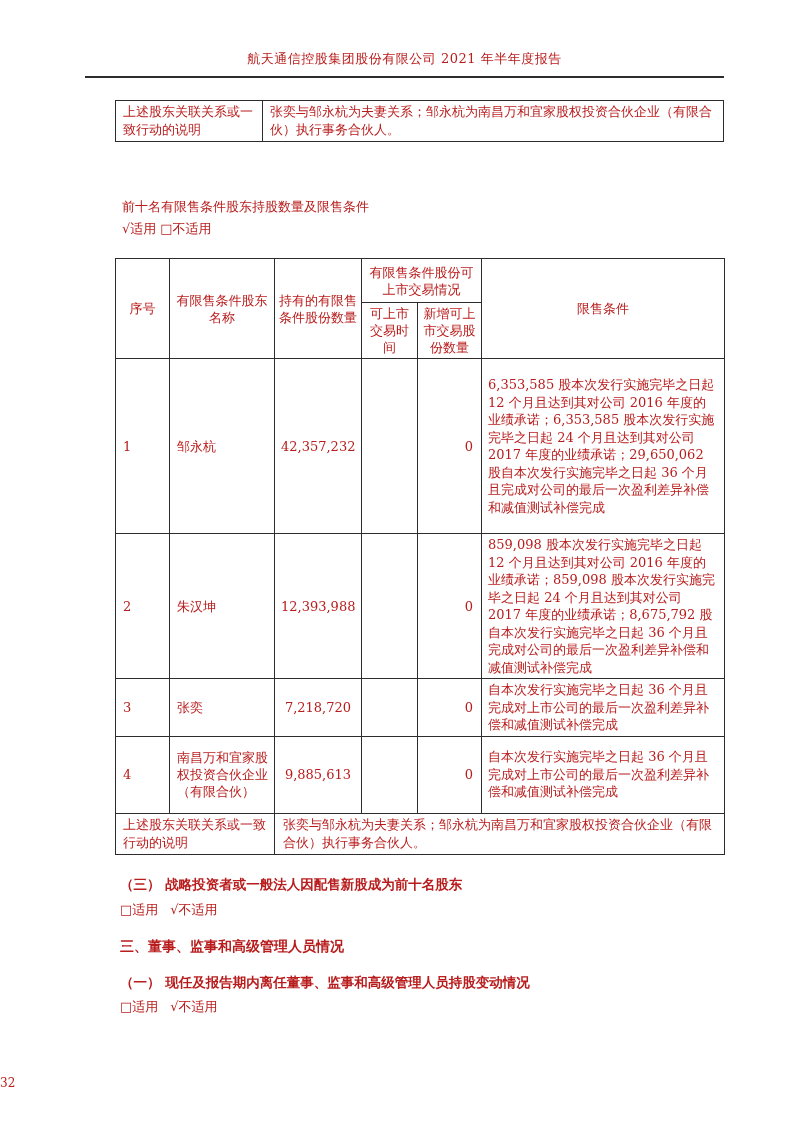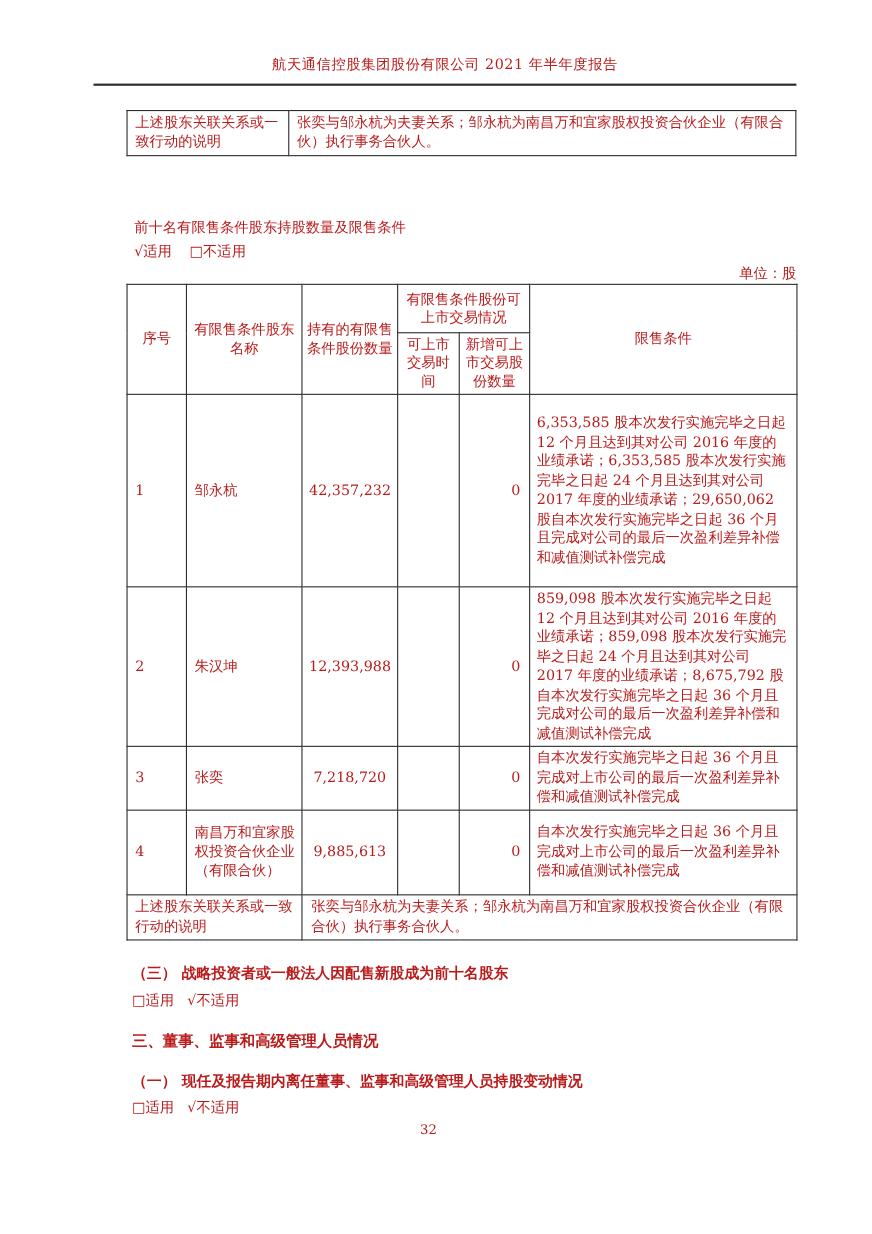--- a/index.html
+++ b/index.html
@@ -26,21 +26,21 @@
     position:absolute; top:100px; left:115px; width:609px;
     font-size:13px; line-height:18px;
   }
   .relation-table td { padding:2px 7px; text-align:left; }
   .relation-table col.c-label { width:147px; }
   .relation-table tr.r1 { height:41px; }
   .relation-table tr.r2 { height:38px; }
 
   .restricted-title { position:absolute; top:198px; left:122px; font-size:13px; }
   .applicability { font-size:13px; }
-  .applicability .opt-first { margin-right:16px; }
+  .applicability .opt-first { margin-right:4px; }
   .restricted-applicability { position:absolute; top:220px; left:122px; }
   .unit-label { position:absolute; top:240px; left:85px; width:639px; text-align:right; font-size:13px; }
 
   
   .restricted-table {
     position:absolute; top:258px; left:115px; width:609px;
     font-size:13px; line-height:17px;
   }
   .restricted-table col.c-seq       { width:54px; }
   .restricted-table col.c-holder    { width:105px; }
@@ -65,21 +65,21 @@
   .restricted-table td.flabel { text-align:left; padding-left:7px; line-height:18px; }
   .restricted-table td.fvalue { text-align:left; padding-left:8px; line-height:18px; }
 
   .sec-heading { position:absolute; left:120px; font-weight:bold; font-size:13.5px; white-space:nowrap; }
   .sec3-heading { top:876px; }
   .sec3-applicability { position:absolute; top:901px; left:120px; }
   .directors-heading { top:938px; font-size:14px; }
   .sub1-heading { top:974px; }
   .sub1-applicability { position:absolute; top:998px; left:120px; }
   .applicability.bottom .opt-first { margin-right:12px; }
-  .page-number { position:absolute; top:1020px; left:0; width:779px; text-align:center; font-size:12px; }
+  .page-number { position:absolute; top:1076px; left:0; width:779px; text-align:left; font-size:12px; }
 </style>
 </head>
 <body>
 
 <div class="page">
 
   <div class="doc-header">航天通信控股集团股份有限公司 2021 年半年度报告</div>
   <div class="header-rule"></div>
 
   <table class="relation-table">
@@ -94,21 +94,20 @@
     </tr>
   </tbody>
     </table>
 
   <div class="restricted-title">前十名有限售条件股东持股数量及限售条件</div>
 
   <div class="applicability restricted-applicability">
     <span class="opt-first">√适用</span><span>□不适用</span>
   </div>
 
-  <div class="unit-label">单位：股</div>
 
   <table class="restricted-table">
     <colgroup>
       <col class="c-seq">
         <col class="c-holder">
         <col class="c-shares">
       <col class="c-time">
         <col class="c-new">
         <col class="c-cond">
     </colgroup>

